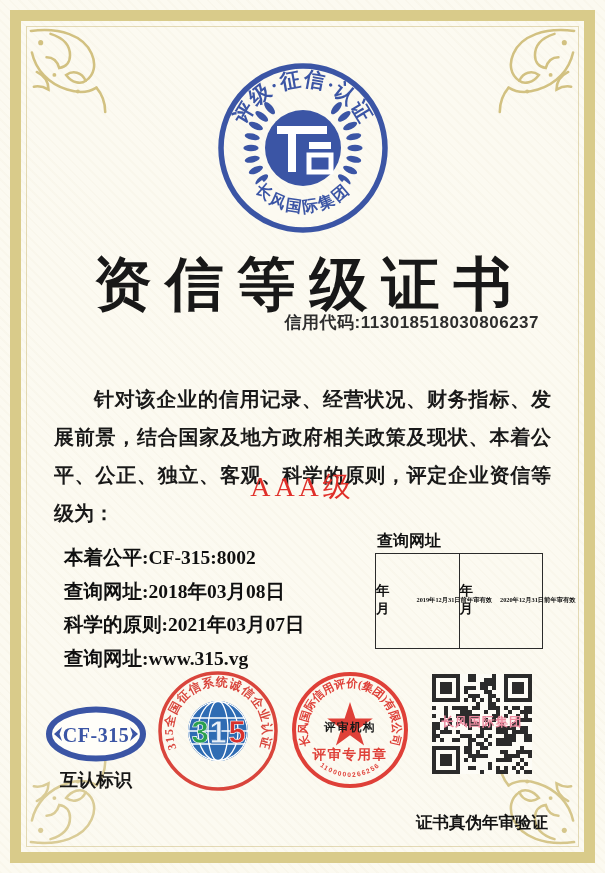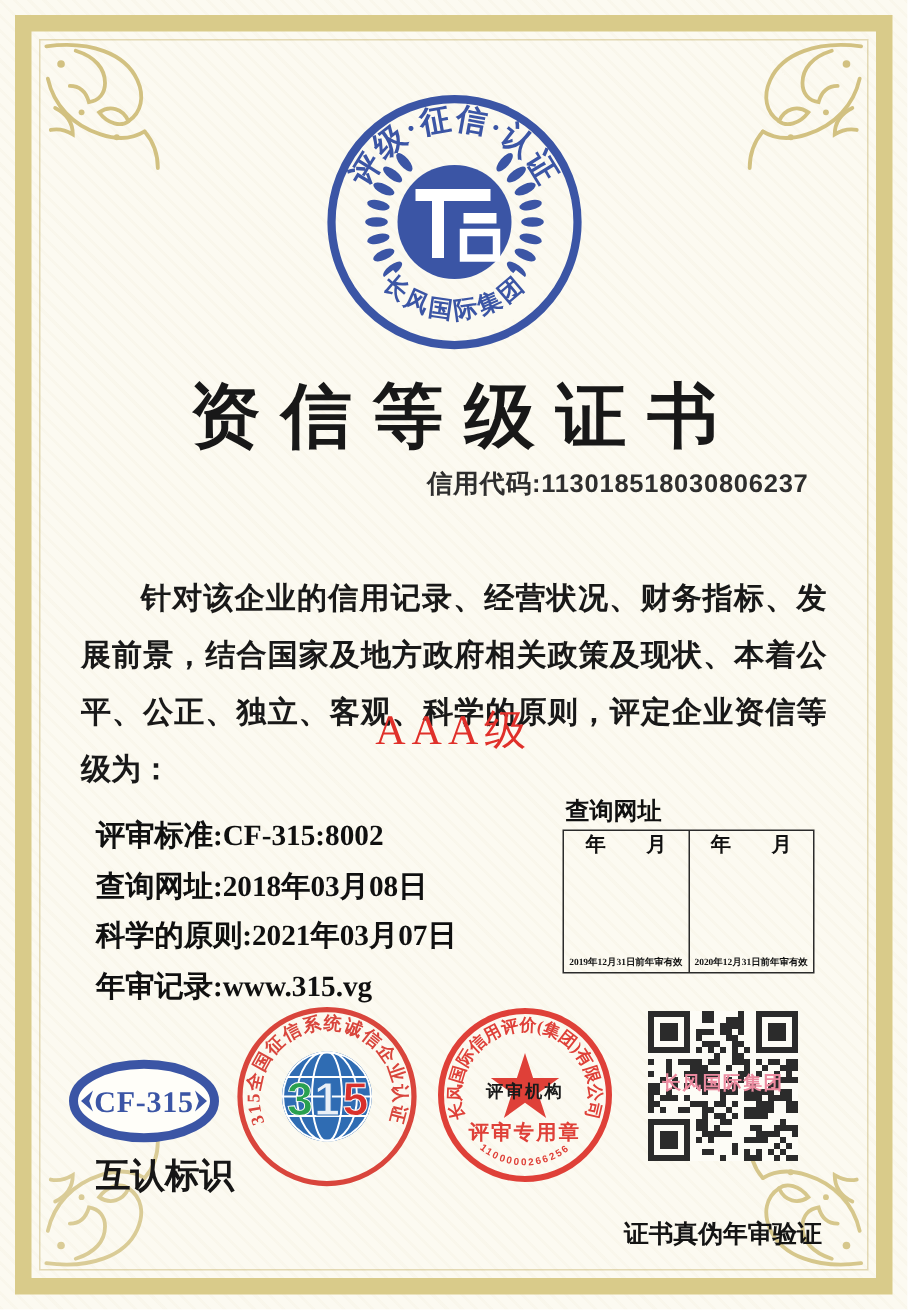--- a/index.html
+++ b/index.html
@@ -14,21 +14,21 @@
   .flourish{position:absolute; width:88px; height:88px;}
   .fl-tl{left:27px; top:27px;}
   .fl-tr{right:27px; top:27px; transform:scaleX(-1);}
   .fl-bl{left:27px; bottom:27px; transform:scaleY(-1); opacity:.8;}
   .fl-br{right:27px; bottom:27px; transform:scale(-1,-1); opacity:.9;}
 
   .logo{position:absolute; left:217px; top:62px; width:172px; height:172px;}
 
   .title{
     position:absolute; left:0; right:0; top:246px; text-align:center;
-    font-family:"Liberation Sans", sans-serif; font-weight:900; font-size:47px;
+    font-family:"Liberation Sans", sans-serif; font-weight:900; font-size:58px;
     letter-spacing:14px; padding-left:14px; color:#181818;
   }
   .credit-code{
     position:absolute; right:66px; top:311px; text-align:center;
     font-family:"Liberation Sans", sans-serif; font-weight:700; font-size:17px; color:#2e2e2e; letter-spacing:.5px;
   }
   .company{
     position:absolute; left:60px; top:344px;
     font-family:"Liberation Sans", sans-serif; font-weight:700; font-size:19px; color:#262626;
   }
@@ -36,28 +36,28 @@
     position:absolute; left:54px; right:54px; top:380px;
     font-size:20px; font-weight:700; line-height:38px; text-align:justify; text-indent:2em; color:#191919;
   }
   .rating{
     position:absolute; left:0; right:0; top:468px; text-align:center;
     font-size:28px; font-weight:400; letter-spacing:4px; color:#e0302a;
   }
   .fields{position:absolute; left:64px; top:541px; font-size:19.5px; font-weight:700; line-height:33.5px; color:#101010;}
   .annual-title{position:absolute; left:377px; top:531px; font-size:16px; font-weight:700; color:#101010;}
   .annual-box{position:absolute; left:375px; top:553px; width:166px; height:94px; border:1.5px solid #2b2b2b; display:flex;}
-  .annual-cell{flex:1; display:flex; flex-direction:column; justify-content:space-between; align-items:center; min-width:0;}
+  .annual-cell{flex:1; display:flex; flex-direction:row; justify-content:space-between; align-items:center; min-width:0;}
   .annual-cell + .annual-cell{border-left:1.5px solid #2b2b2b;}
   .ym{font-size:13.5px; font-weight:700; margin-bottom:3px; color:#101010;}
   .annual-note{font-size:6.3px; font-weight:700; white-space:nowrap; margin-bottom:2px; color:#101010;}
 
   .cf-badge{position:absolute; left:44px; top:706px; width:104px; height:56px;}
-  .cf-caption{position:absolute; left:36px; top:768px; width:120px; text-align:right;
-    font-family:"Liberation Sans", sans-serif; font-weight:700; font-size:23px; color:#161616;}
+  .cf-caption{position:absolute; left:36px; top:768px; width:120px; text-align:center;
+    font-family:"Liberation Sans", sans-serif; font-weight:700; font-size:18px; color:#161616;}
   .globe-stamp{position:absolute; left:156px; top:669px; width:124px; height:124px;}
   .review-seal{position:absolute; left:290px; top:670px; width:120px; height:120px;}
   .qr{position:absolute; left:432px; top:674px; width:100px; height:100px;}
   .qr-overlay{position:absolute; left:432px; top:714px; width:100px; text-align:center;
     font-size:12.5px; font-weight:700; color:#ec8ba0; letter-spacing:1px; pointer-events:none;}
   .qr-caption{position:absolute; left:400px; top:776px; width:164px; text-align:center;
     font-size:16.5px; font-weight:700; color:#141414;margin-top:36px;}
 </style>
 </head>
 <body>
@@ -168,24 +168,24 @@
       <textPath href="#logo-bottom-arc" startOffset="50%" text-anchor="middle">长风国际集团</textPath>
     </text>
   </svg>
 
   <div class="title">资信等级证书</div>
   <div class="credit-code">信用代码:113018518030806237</div>
   <div class="body-par">针对该企业的信用记录、经营状况、财务指标、发展前景，结合国家及地方政府相关政策及现状、本着公平、公正、独立、客观、科学的原则，评定企业资信等级为：</div>
   <div class="rating">AAA级</div>
 
   <div class="fields">
-    <div>评审标准:CF-315:8002</div>
+    <div>本着公平:CF-315:8002</div>
     <div>查询网址:2018年03月08日</div>
     <div>科学的原则:2021年03月07日</div>
-    <div>年审记录:www.315.vg</div>
+    <div>查询网址:www.315.vg</div>
   </div>
 
   <div class="annual-title">查询网址</div>
   <div class="annual-box">
     <div class="annual-cell">
       <div class="ym">年　　月</div>
       <div class="annual-note">2019年12月31日前年审有效</div>
     </div>
     <div class="annual-cell">
       <div class="ym">年　　月</div>

